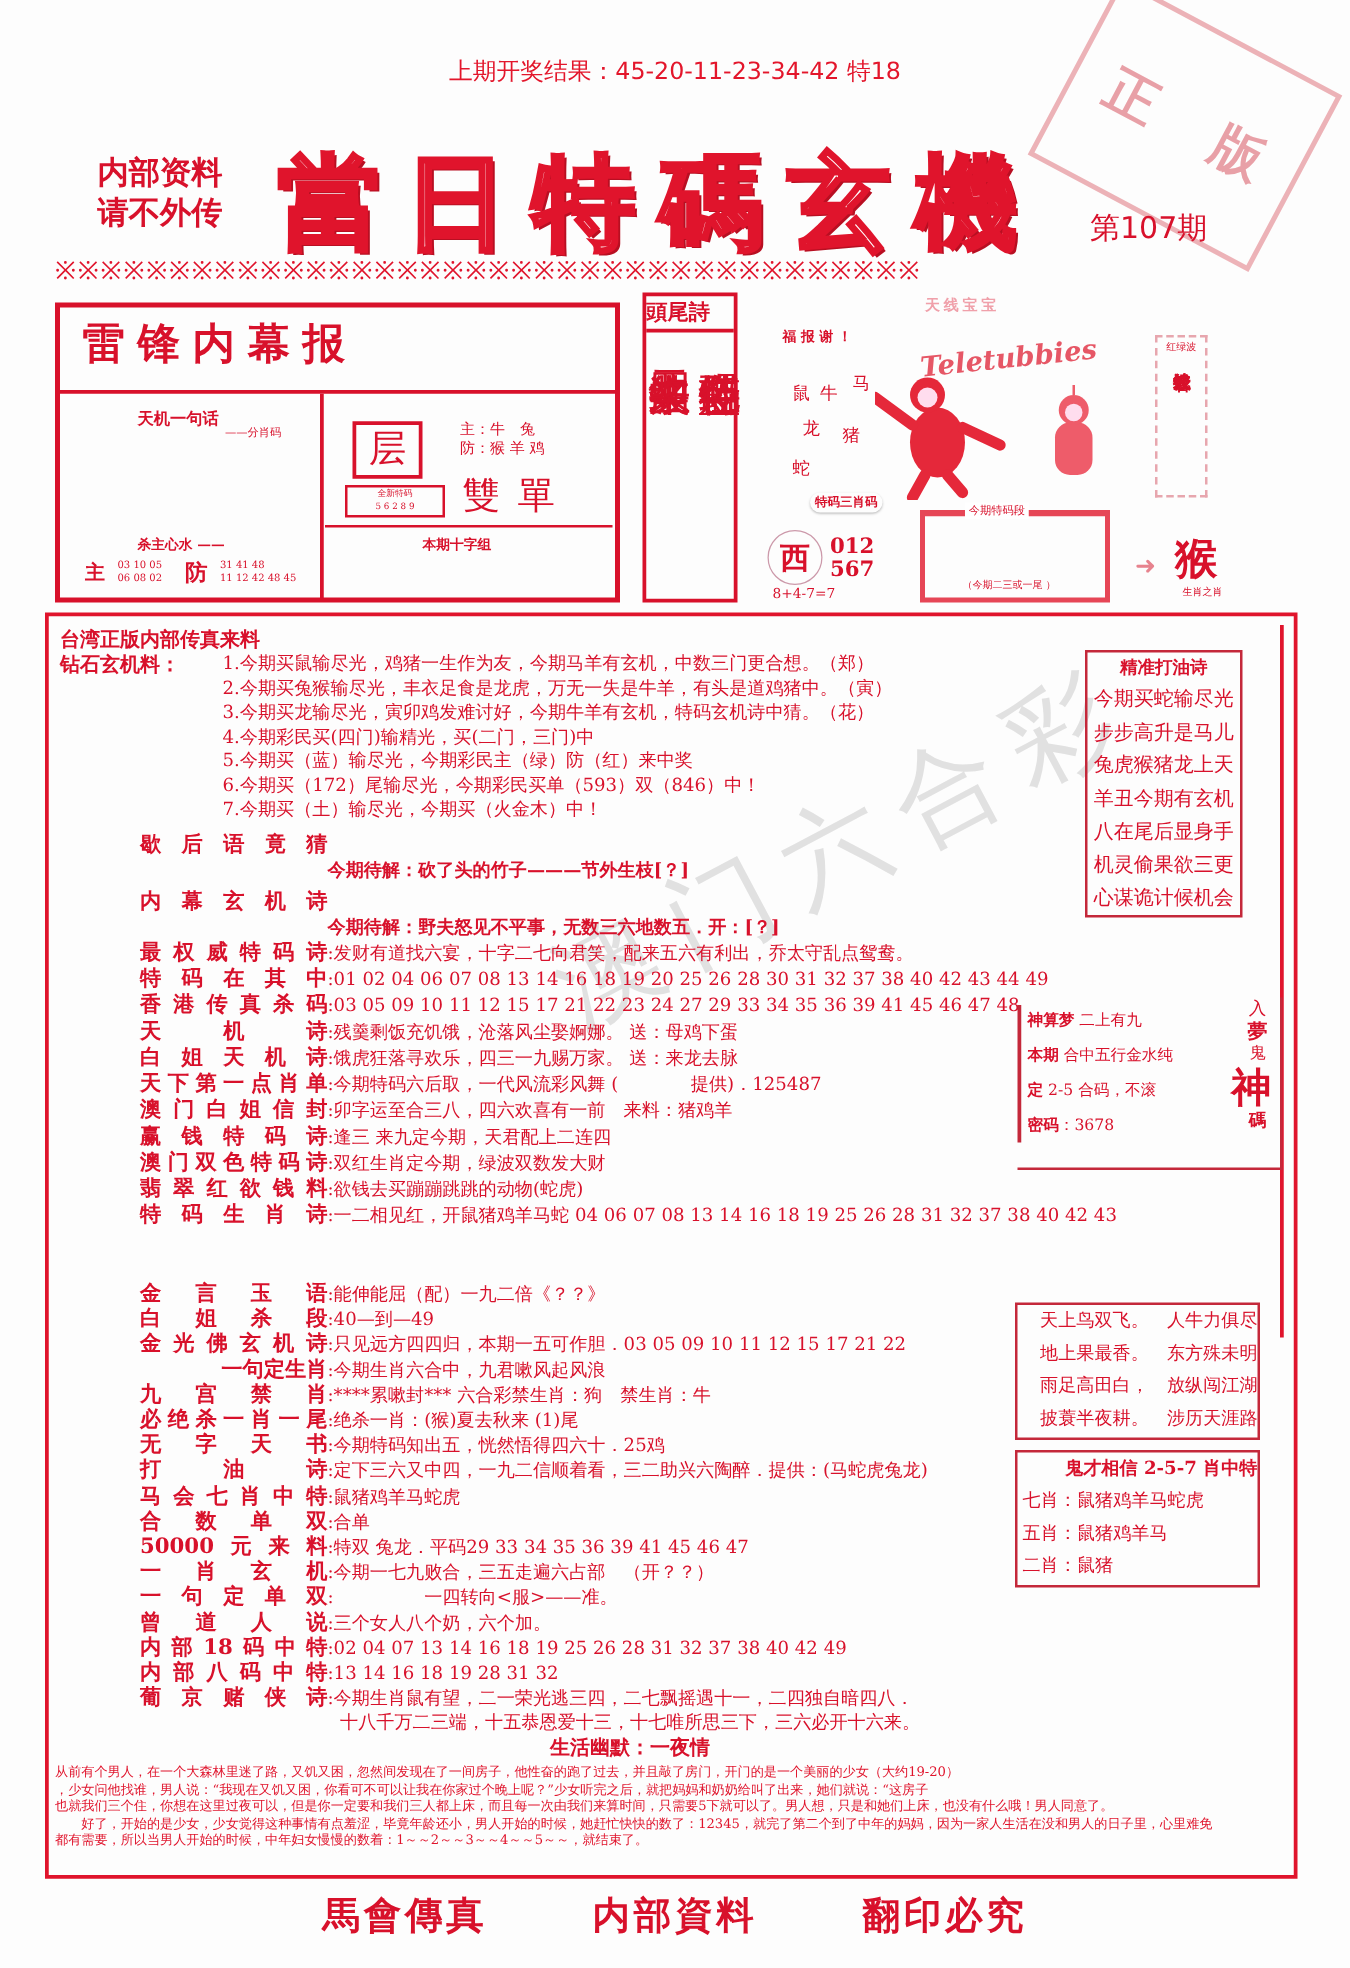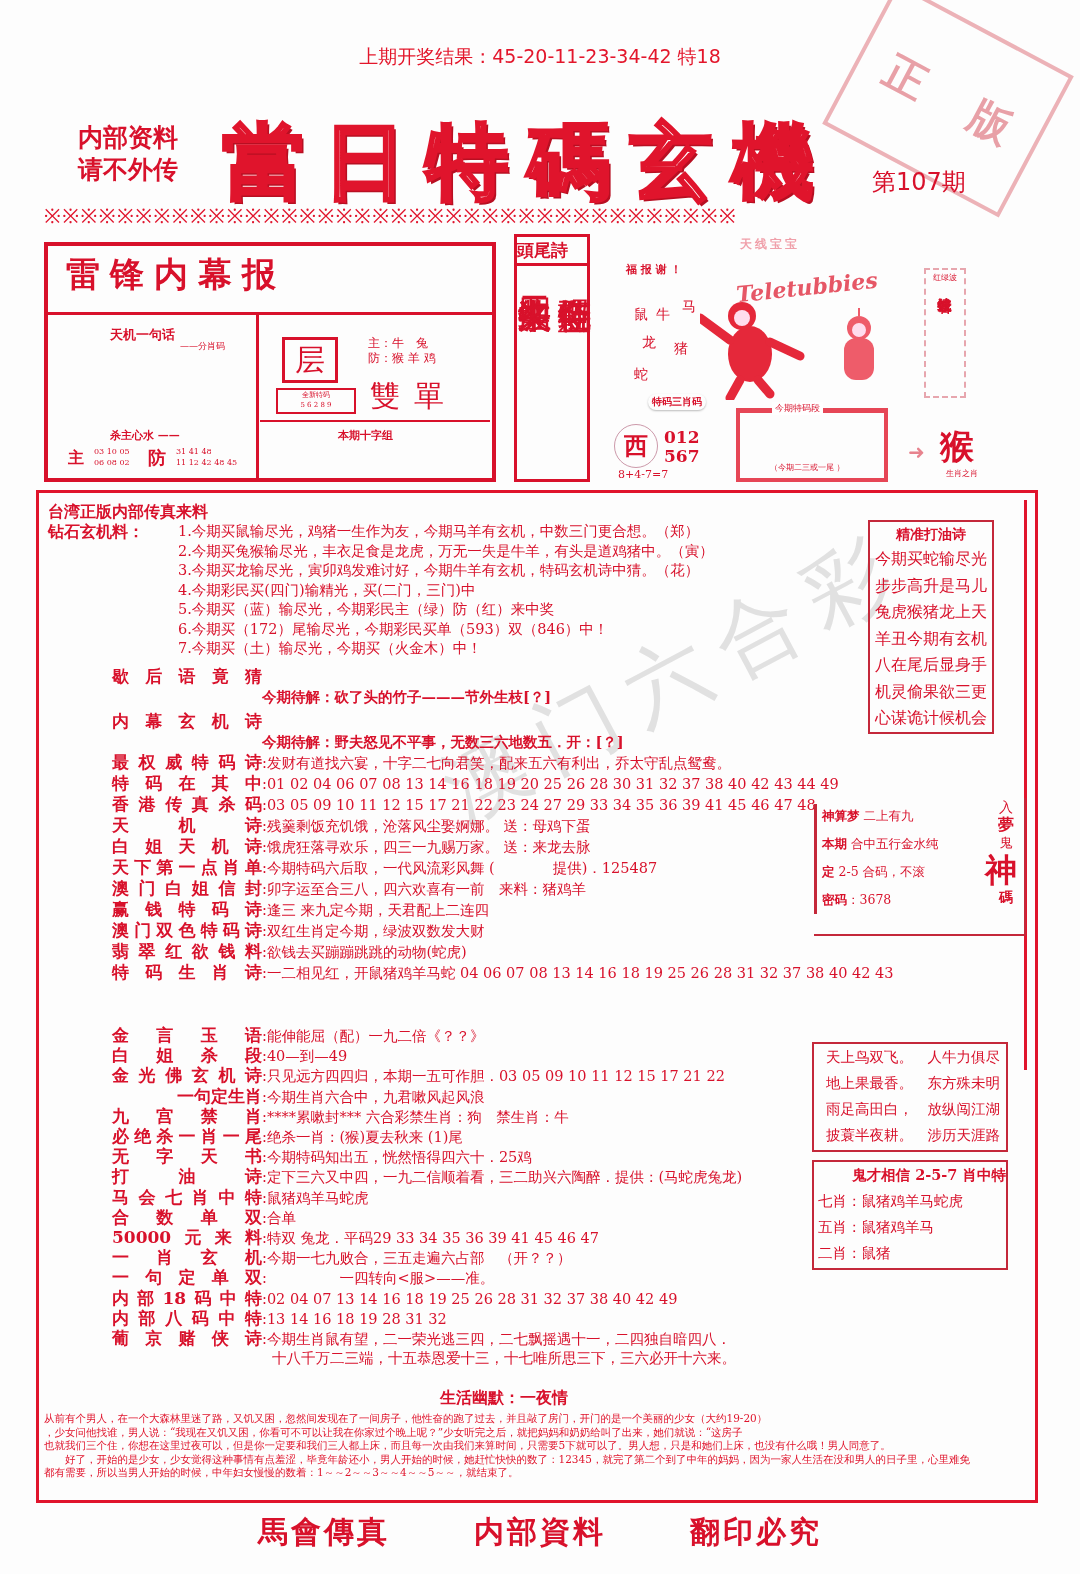--- a/index.html
+++ b/index.html
@@ -155,20 +155,21 @@
   <div class="row"><span class="lbl" style="text-align-last:right">一句定生肖</span>:<span>今期生肖六合中，九君嗽风起风浪</span></div>
   <div class="row"><span class="lbl">九宫禁肖</span>:<span>****累嗽封*** 六合彩禁生肖：狗　禁生肖：牛</span></div>
   <div class="row"><span class="lbl">必绝杀一肖一尾</span>:<span>绝杀一肖：(猴)夏去秋来 (1)尾</span></div>
   <div class="row"><span class="lbl">无字天书</span>:<span>今期特码知出五，恍然悟得四六十．25鸡</span></div>
   <div class="row"><span class="lbl">打油诗</span>:<span>定下三六又中四，一九二信顺着看，三二助兴六陶醉．提供：(马蛇虎兔龙)</span></div>
   <div class="row"><span class="lbl">马会七肖中特</span>:<span>鼠猪鸡羊马蛇虎</span></div>
   <div class="row"><span class="lbl">合数单双</span>:<span>合单</span></div>
   <div class="row"><span class="lbl">50000元来料</span>:<span>特双 兔龙．平码29 33 34 35 36 39 41 45 46 47</span></div>
   <div class="row"><span class="lbl">一肖玄机</span>:<span>今期一七九败合，三五走遍六占部　（开？？）</span></div>
   <div class="row"><span class="lbl">一句定单双</span>:<span>　　　　　一四转向&lt;服&gt;——准。</span></div>
+  <div class="row"><span class="lbl">曾道人说</span>:<span>三个女人八个奶，六个加。</span></div>
   <div class="row"><span class="lbl">内部18码中特</span>:<span>02 04 07 13 14 16 18 19 25 26 28 31 32 37 38 40 42 49</span></div>
   <div class="row"><span class="lbl">内部八码中特</span>:<span>13 14 16 18 19 28 31 32</span></div>
   <div class="row"><span class="lbl">葡京赌侠诗</span>:<span>今期生肖鼠有望，二一荣光逃三四，二七飘摇遇十一，二四独自暗四八．</span></div>
   <div class="row" style="padding-left:160px"><span>十八千万二三端，十五恭恩爱十三，十七唯所思三下，三六必开十六来。</span></div>
 </div>
 
 <div class="abs rbox" style="left:868px;top:520px;width:126px;height:214px">
   <div style="font-weight:bold;font-size:14px;line-height:24px">精准打油诗</div>
   <div>今期买蛇输尽光</div>
   <div>步步高升是马儿</div>
@@ -189,21 +190,21 @@
   <div><b>密码</b><span>：3678</span></div>
 </div>
 <div class="abs" style="left:990px;top:798px;width:32px;text-align:center;line-height:18px">
   <div style="font-size:14px">入</div>
   <div style="font-size:16px;font-weight:bold">夢</div>
   <div style="font-size:13px">鬼</div>
   <div style="font-size:32px;font-weight:bold;line-height:36px;margin-left:-10px">神</div>
   <div style="font-size:14px;font-weight:bold">碼</div>
 </div>
 
-<div class="abs rbox" style="left:812px;top:1042px;width:196px;height:110px;font-size:14.5px;text-align:center;padding-left:6px;line-height:26px">
+<div class="abs rbox" style="left:812px;top:1042px;width:196px;height:110px;font-size:14.5px;text-align:right;padding-left:6px;line-height:26px">
   <div>天上鸟双飞。　人牛力俱尽</div>
   <div>地上果最香。　东方殊未明</div>
   <div>雨足高田白，　放纵闯江湖</div>
   <div>披蓑半夜耕。　涉历天涯路</div>
 </div>
 <div class="abs rbox" style="left:812px;top:1160px;width:196px;height:110px;text-align:left;padding-left:4px;line-height:26px;font-size:14.5px">
   <div style="font-weight:bold;text-align:right">鬼才相信 2-5-7 肖中特</div>
   <div>七肖：鼠猪鸡羊马蛇虎</div>
   <div>五肖：鼠猪鸡羊马</div>
   <div>二肖：鼠猪</div>

